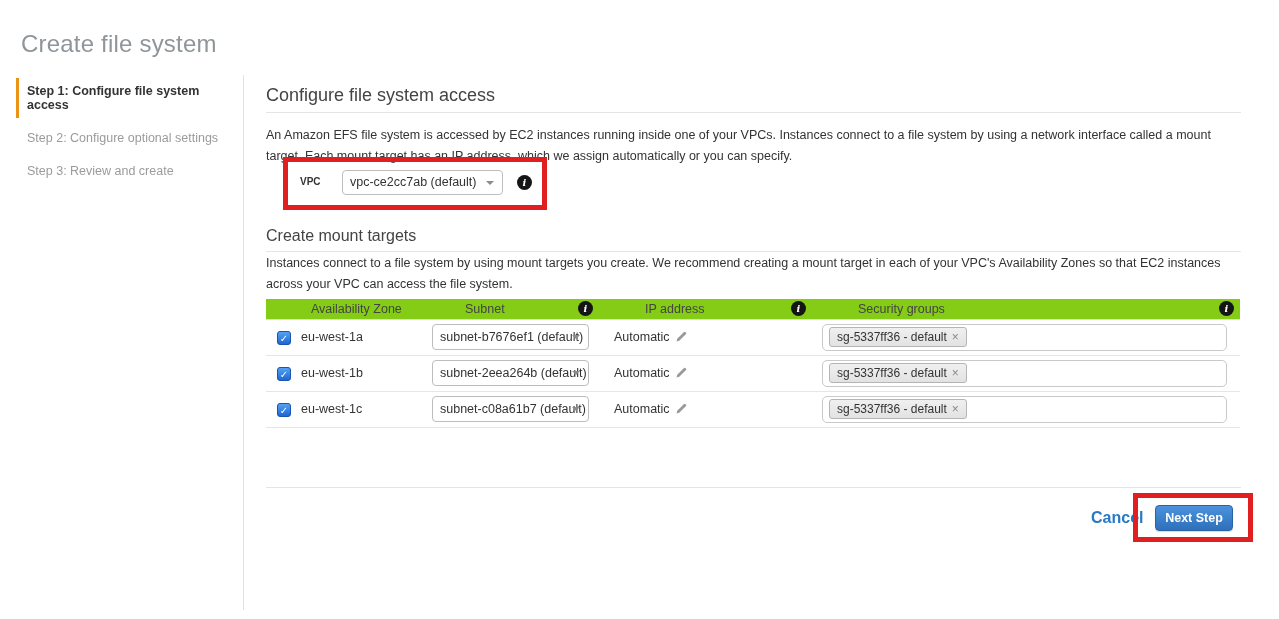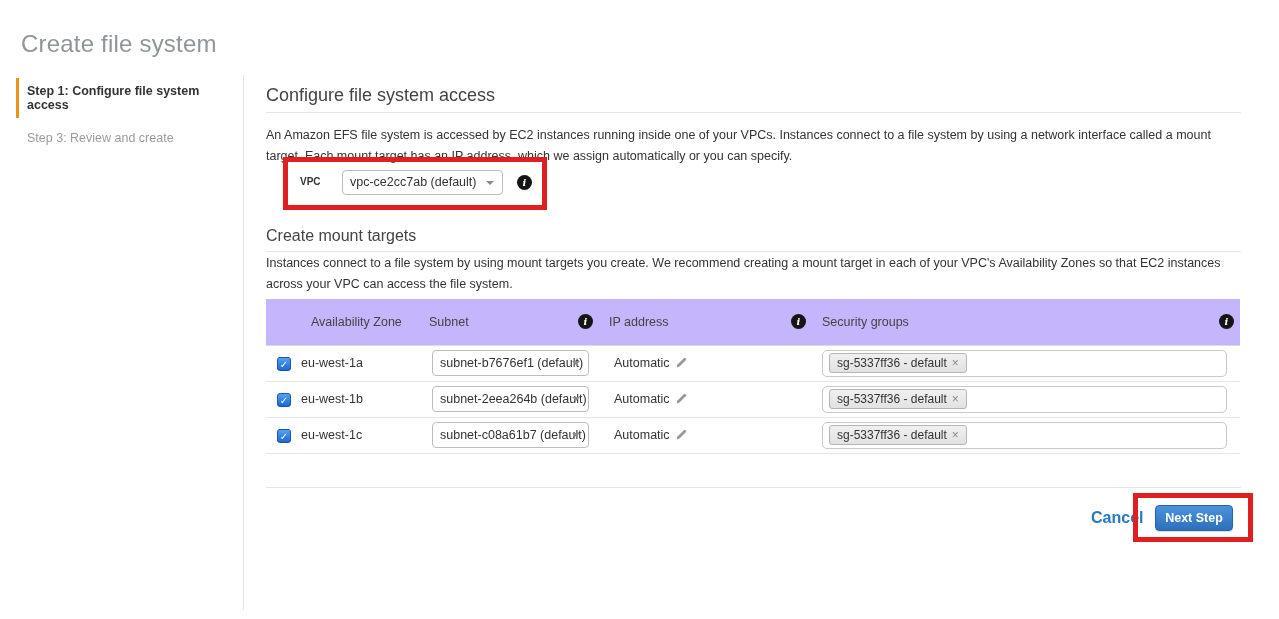--- a/index.html
+++ b/index.html
@@ -54,24 +54,24 @@
     font-size:10px; line-height:15px; cursor:pointer; flex:0 0 auto;
   }
   #vpc-info { position:absolute; left:517px; top:175px; }
 
   
   .section2 { position:absolute; left:266px; top:228px; width:975px; }
   .section2 .desc { margin-top:1px; }
 
   table.mt { border-collapse:collapse; margin-top:4px; width:974px; table-layout:fixed; }
   table.mt th {
-    background:#c4b5fd; height:46px; font-size:12.5px; font-weight:400; color:#444;
+    background:#84cc16; height:20px; font-size:12.5px; font-weight:400; color:#444;
     text-align:left; padding:0 6px 0 10px; border-bottom:1px solid #dcdcdc;
   }
-  table.mt th .th-flex { display:flex; align-items:center; justify-content:space-between; }
+  table.mt th .th-flex { display:flex; align-items:center; justify-content:space-between;margin-left:36px; }
   table.mt td { height:36px; border-bottom:1px solid #e6e6e6; padding:0; vertical-align:middle; }
   .cb-cell { padding-left:11px !important; }
   .checkbox {
     display:inline-block; width:14px; height:14px; border-radius:3px;
     background:linear-gradient(#54a2f2,#1f66d4); border:1px solid #1a55b0;
     color:#fff; font-size:10px; line-height:13px; text-align:center; cursor:pointer;
   }
   .az-text { font-size:12.5px; color:#333; padding-left:10px; }
   .subnet-select { margin-left:13px; width:157px; height:26px; line-height:24px; }
   .ip-cell { font-size:12.5px; color:#333; padding-left:15px !important; }
@@ -105,20 +105,21 @@
   #red-box-vpc  { left:283px; top:157px; width:264px; height:53px; }
   #red-box-next { left:1133px; top:493px; width:120px; height:49px; }
 </style>
 </head>
 <body>
 
 <div class="page-title">Create file system</div>
 
 <div class="steps">
   <div class="step active">Step 1: Configure file system access</div>
+  <div class="step">Step 2: Configure optional settings</div>
   <div class="step">Step 3: Review and create</div>
 </div>
 
 <div class="v-divider"></div>
 
 <div class="main">
   <h1 class="section-h">Configure file system access</h1>
   <hr class="rule">
   <p class="desc">An Amazon EFS file system is accessed by EC2 instances running inside one of your VPCs. Instances connect to a file system by using a network interface called a mount target. Each mount target has an IP address, which we assign automatically or you can specify.</p>
 </div>

